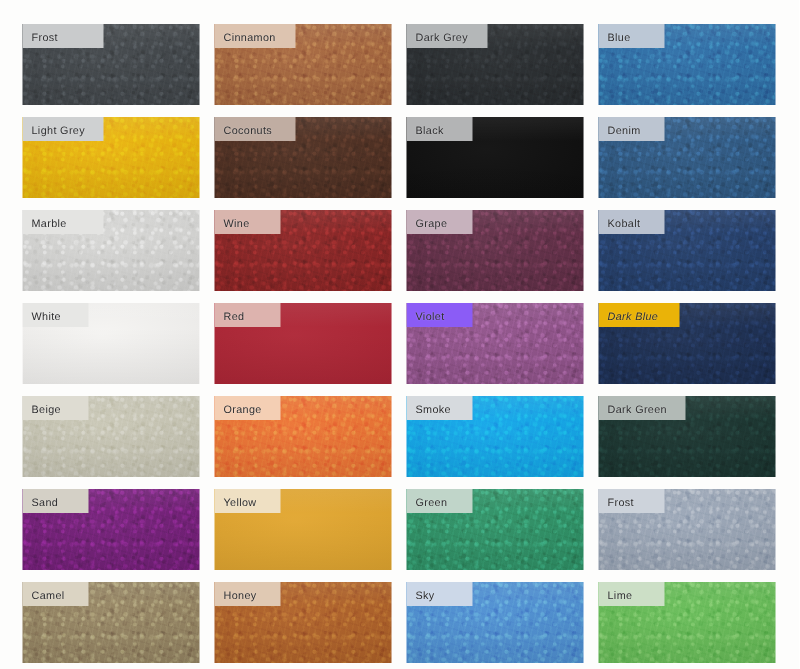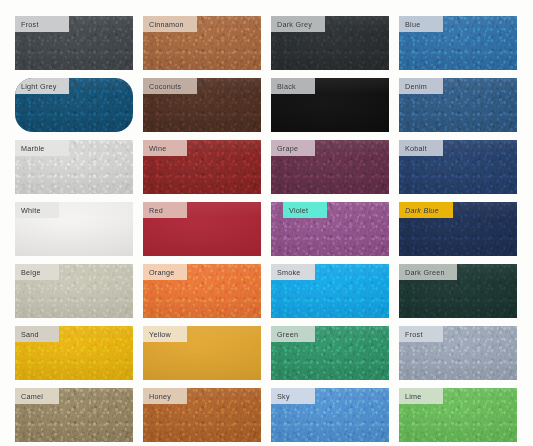--- a/index.html
+++ b/index.html
@@ -127,21 +127,21 @@
         </div>
       </div>
       <div class="swatch" style="background: rgb(42, 108, 166);">
         <div class="tex"></div>
         <div class="tex2"></div>
         <div class="vign"></div>
         <div class="tab" style="background: rgb(188, 200, 214);">
           <span>Blue</span>
         </div>
       </div>
-      <div class="swatch" style="background: #0c4a6e; border-radius: 18px;">
+      <div class="swatch" style="background: #eab308;">
         <div class="tex"></div>
         <div class="tex2"></div>
         <div class="vign"></div>
         <div class="tab wide" style="background: rgb(207, 209, 210);">
           <span>Light Grey</span>
         </div>
       </div>
       <div class="swatch" style="background: rgb(74, 42, 28);">
         <div class="tex"></div>
         <div class="tex2"></div>
@@ -205,21 +205,21 @@
       <div class="swatch" style="background: rgb(173, 33, 49);">
         <div class="vign"></div>
         <div class="tab" style="background: rgb(221, 179, 174);">
           <span>Red</span>
         </div>
       </div>
       <div class="swatch" style="background: rgb(142, 79, 136);">
         <div class="tex"></div>
         <div class="tex2"></div>
         <div class="vign"></div>
-        <div class="tab" style="background: #5eead4; margin-left: 12px;">
+        <div class="tab" style="background: #8b5cf6;">
           <span>Violet</span>
         </div>
       </div>
       <div class="swatch" style="background: rgb(23, 42, 79);">
         <div class="tex"></div>
         <div class="tex2"></div>
         <div class="vign"></div>
         <div class="tab wide" style="background: #eab308; font-style: italic;">
           <span>Dark Blue</span>
         </div>
@@ -249,21 +249,21 @@
         </div>
       </div>
       <div class="swatch" style="background: rgb(21, 48, 43);">
         <div class="tex"></div>
         <div class="tex2"></div>
         <div class="vign"></div>
         <div class="tab wider" style="background: rgb(178, 186, 182);">
           <span>Dark Green</span>
         </div>
       </div>
-      <div class="swatch" style="background: #eab308;">
+      <div class="swatch" style="background: #701a75;">
         <div class="tex"></div>
         <div class="tex2"></div>
         <div class="vign"></div>
         <div class="tab" style="background: rgb(212, 208, 198);">
           <span>Sand</span>
         </div>
       </div>
       <div class="swatch" style="background: rgb(226, 165, 43);">
         <div class="vign"></div>
         <div class="tab" style="background: rgb(239, 224, 195);">

